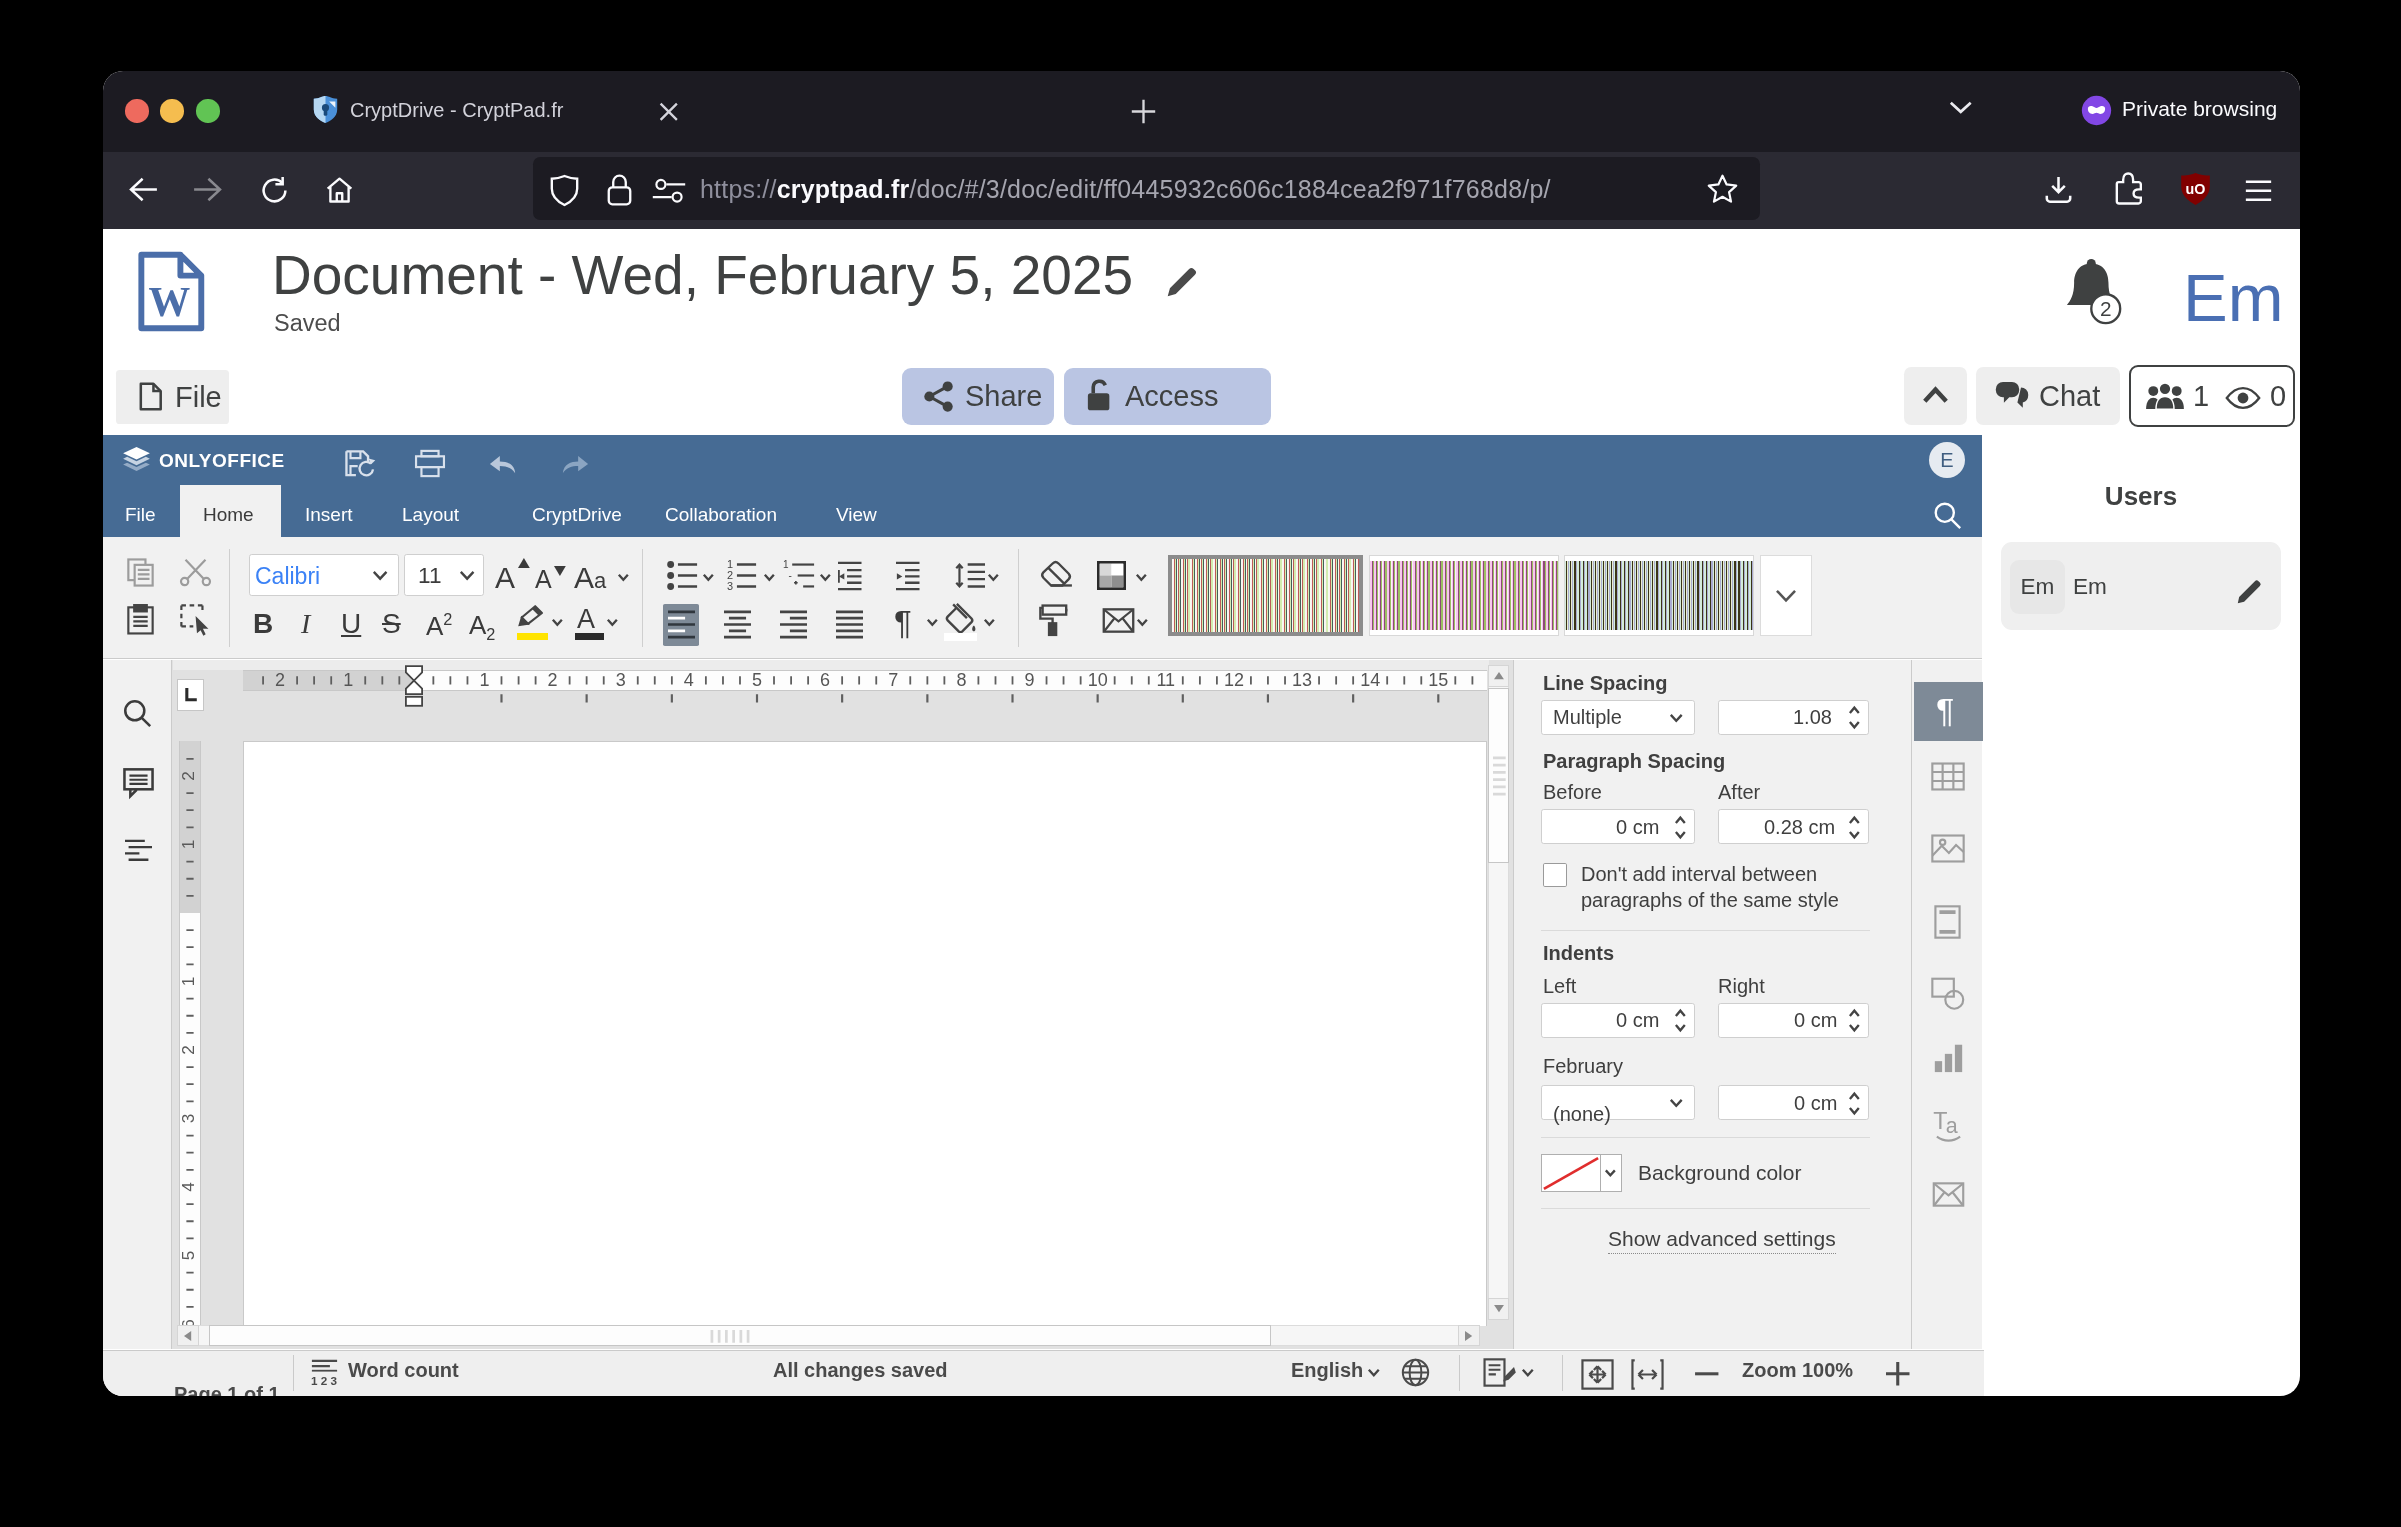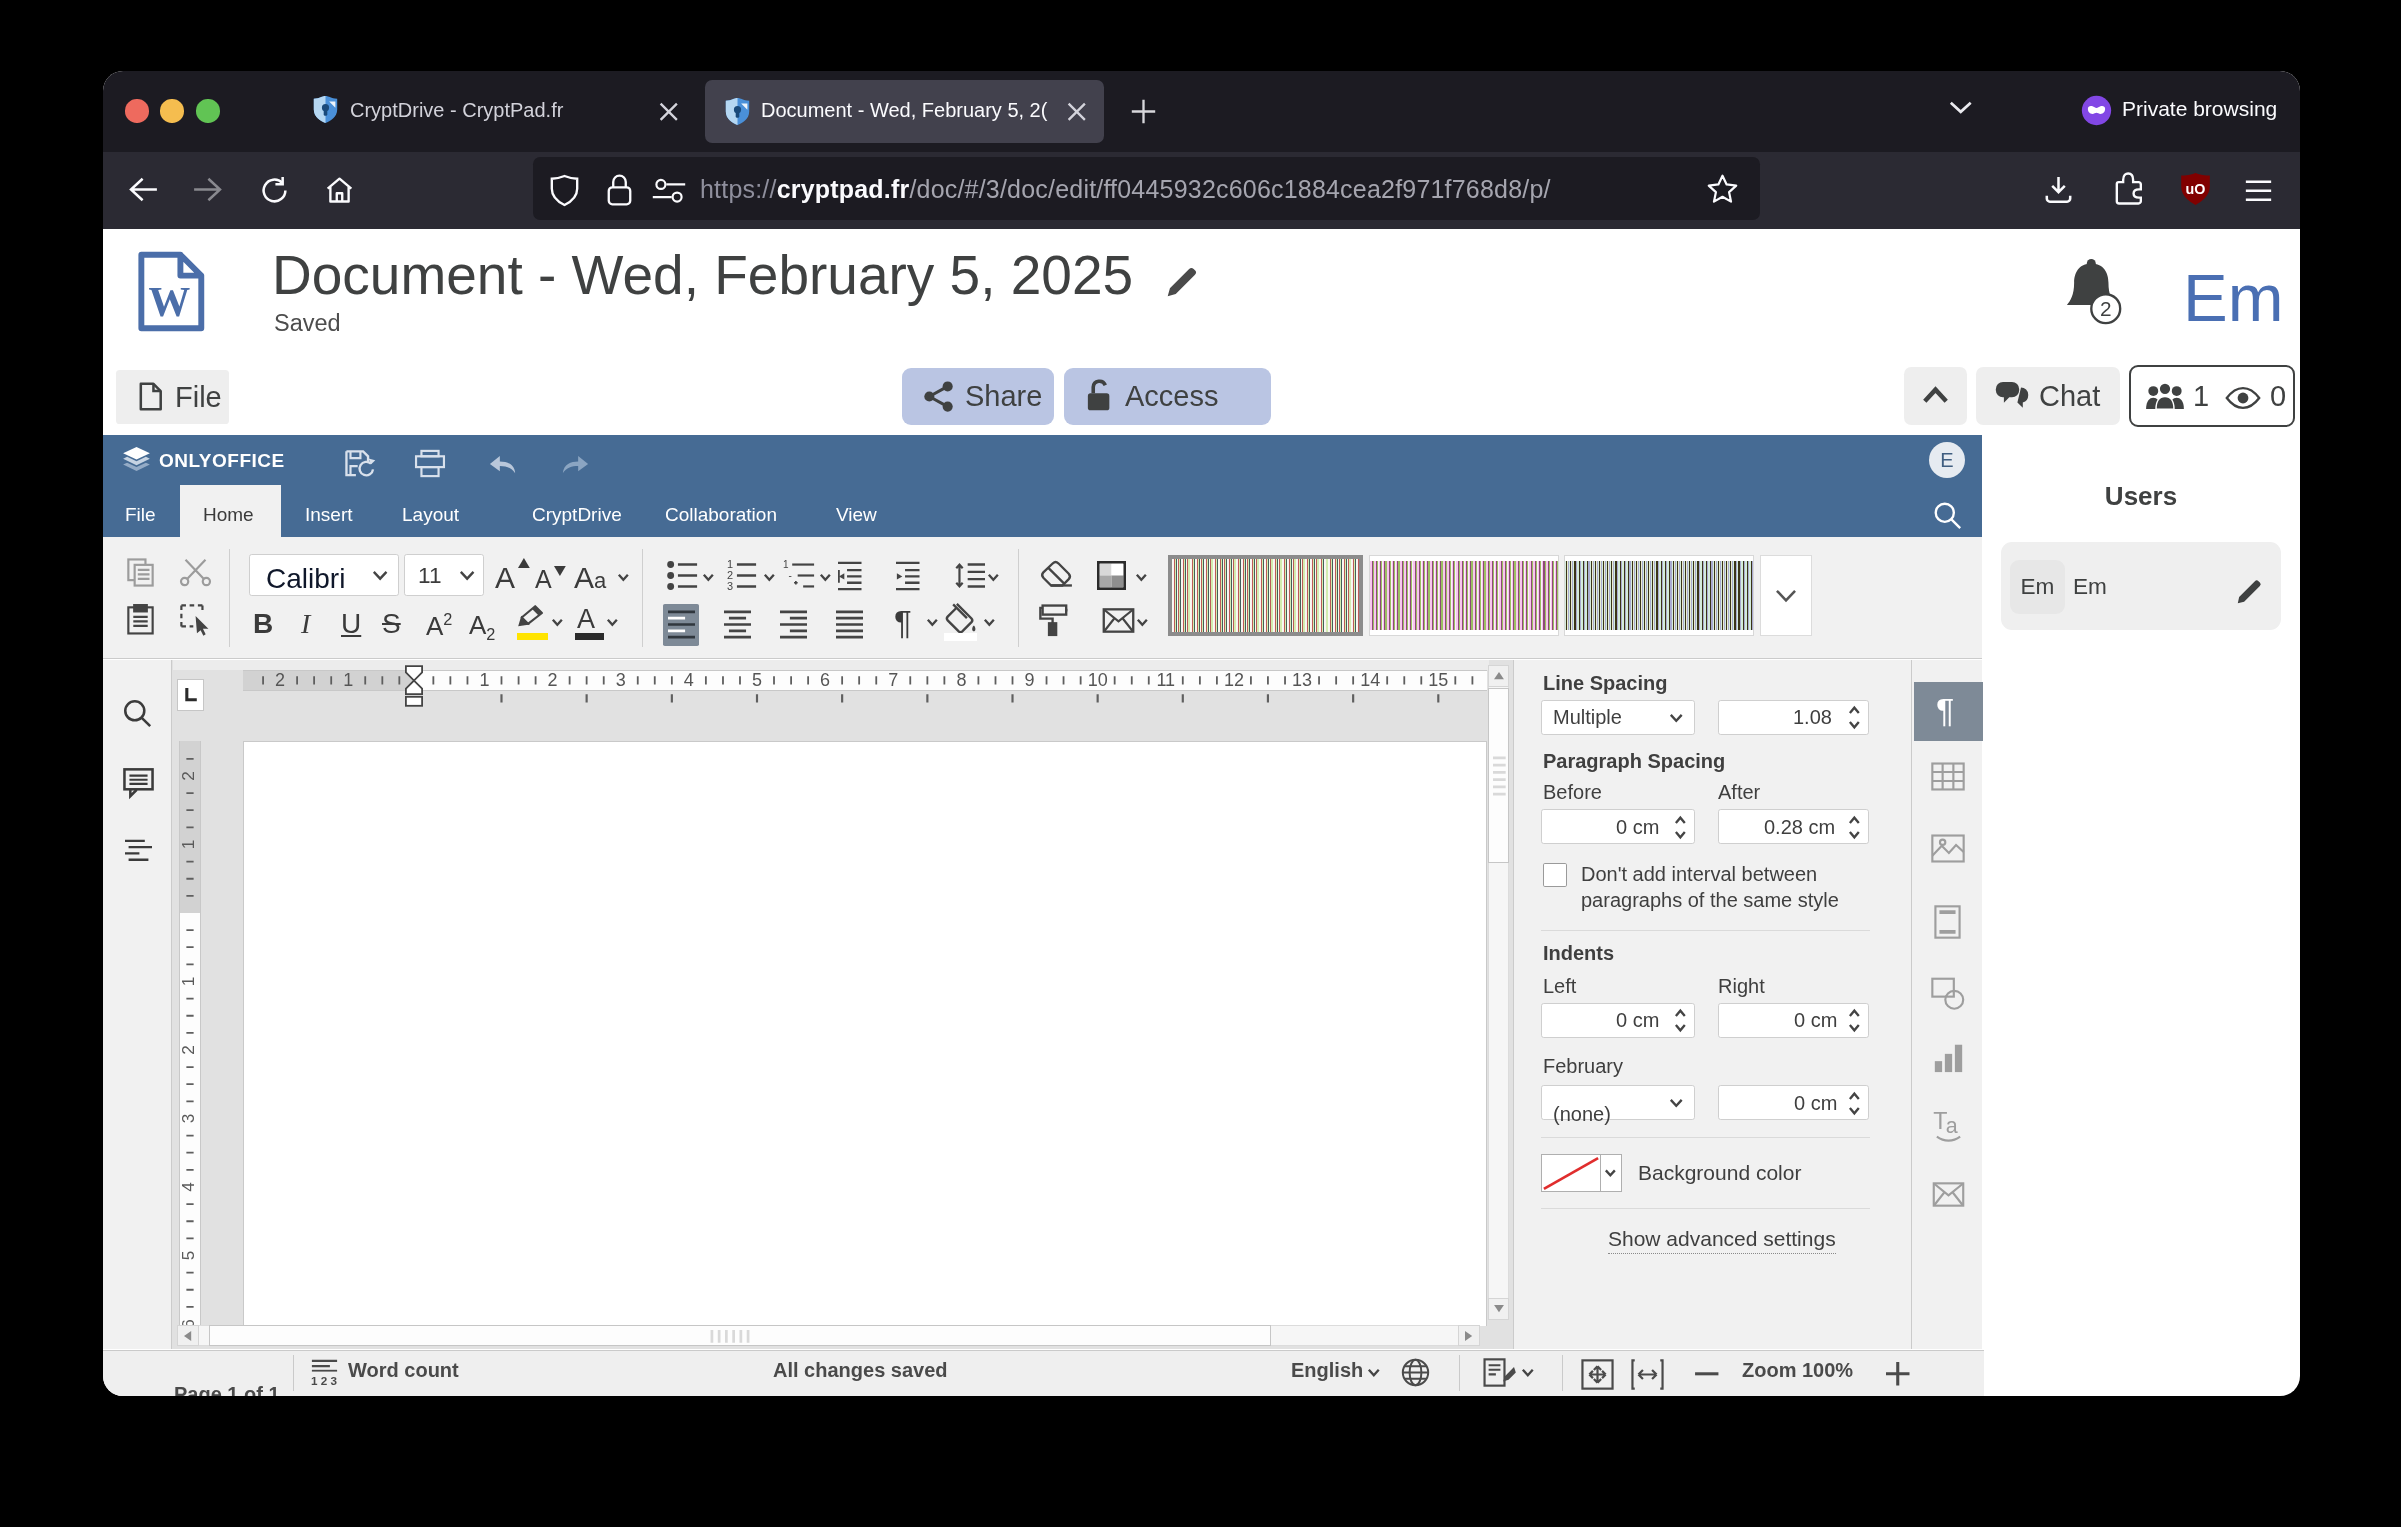--- a/index.html
+++ b/index.html
@@ -42,33 +42,20 @@
       <path d="M2 4 C9 4 11 1 15 1 C19 1 21 4 28 4 L28 16 C28 25 20 29 15 31 C10 29 2 25 2 16 Z" fill="#4a90d9"></path>
       <path d="M2 4 C9 4 11 1 15 1 L15 31 C10 29 2 25 2 16 Z" fill="#b5d7f2"></path>
       <path d="M19 7 L26 7 L26 14 Z" fill="#fff" opacity="0.9"></path>
       <circle cx="15" cy="14" r="4" fill="#1a4a7a"></circle>
         <rect x="13" y="15" width="4" height="8" rx="1.5" fill="#1a4a7a"></rect>
     </svg>
     <span class="tabtitle" style="left:247px; top:28px;text-align:right;">CryptDrive - CryptPad.fr</span>
     <svg style="left:554px; top:29px;" width="23.5" height="23.5" viewBox="0 0 26 26">
         <path d="M4 4 L22 22 M22 4 L4 22" stroke="#d3d3db" stroke-width="2.6"></path>
       </svg>
-    <div id="atab">
-      <svg style="left:19px; top:17px;" width="27" height="29" viewBox="0 0 30 32">
-        <path d="M2 4 C9 4 11 1 15 1 C19 1 21 4 28 4 L28 16 C28 25 20 29 15 31 C10 29 2 25 2 16 Z" fill="#4a90d9"></path>
-        <path d="M2 4 C9 4 11 1 15 1 L15 31 C10 29 2 25 2 16 Z" fill="#b5d7f2"></path>
-        <path d="M19 7 L26 7 L26 14 Z" fill="#fff" opacity="0.9"></path>
-        <circle cx="15" cy="14" r="4" fill="#1a4a7a"></circle>
-          <rect x="13" y="15" width="4" height="8" rx="1.5" fill="#1a4a7a"></rect>
-      </svg>
-      <span class="tabtitle" style="left:56px; top:19px; color:#fbfbfe;">Document - Wed, February 5, 2(</span>
-      <svg style="left:360px; top:20px;" width="23.5" height="23.5" viewBox="0 0 26 26">
-          <path d="M4 4 L22 22 M22 4 L4 22" stroke="#d3d3db" stroke-width="2.6"></path>
-        </svg>
-    </div>
     <svg style="left:1027px; top:27px;" width="27" height="27" viewBox="0 0 30 30">
         <path d="M15 2 L15 28 M2 15 L28 15" stroke="#d7d7db" stroke-width="2.6"></path>
       </svg>
     <svg style="left:1846px; top:30px;" width="23.5" height="13.6" viewBox="0 0 26 15">
         <path d="M2 2 L13 12 L24 2" stroke="#eaeaef" stroke-width="3" fill="none"></path>
       </svg>
     <svg style="left:1978px; top:23.5px;" width="31" height="31" viewBox="0 0 36 36">
       <circle cx="18" cy="18" r="17" fill="#8247e5"></circle>
       <path d="M8 16 C8 12.7 11 12.2 13.4 13 C15 13.6 16.6 15 18 15 C19.4 15 21 13.6 22.6 13 C25 12.2 28 12.7 28 16 C28 20 25.4 22 22.8 22 C20.8 22 19.4 20.6 18 20.6 C16.6 20.6 15.2 22 13.2 22 C10.6 22 8 20 8 16 Z" fill="#fff"></path>
     </svg>
@@ -250,21 +237,21 @@
     <rect x="1.5" y="3.5" width="27" height="29"></rect>
       <rect x="8" y="1" width="14" height="7" fill="#444"></rect>
       <path d="M7 14 L23 14 M7 19 L23 19 M7 24 L23 24"></path>
   </svg>
   <svg style="left:77px; top:533px;" width="33" height="33" viewBox="0 0 36 36" class="ico">
     <path d="M1.5 1.5 h5 M10.5 1.5 h5 M19.5 1.5 h5 M1.5 1.5 v5 M1.5 10.5 v5 M1.5 19.5 v5 M24.5 1.5 v5 M1.5 24.5 h5 M10.5 24.5 h4" stroke-dasharray="none"></path>
     <path d="M17 13 L31 27 L25 27 L28 33 L25.5 34.5 L22.5 28.5 L18.5 32 Z" fill="#444" stroke="none"></path>
   </svg>
 
   <div class="combo" style="left:146px; top:483px; width:150px; height:42px;"></div>
-  <span class="lbl" style="left:163px; top:492px; font-size:28px; color:#0f172a;">Calibri</span>
+  <span class="lbl" style="left:152px; top:492px; font-size:23px; color:#3b82f6;">Calibri</span>
   <svg style="left:269px; top:499px;" width="16.3" height="11" viewBox="0 0 18 12">
       <path d="M2 2 L9 9.5 L16 2" class="chv"></path>
     </svg>
   <div class="combo" style="left:301px; top:483px; width:80px; height:42px;"></div>
   <span class="lbl" style="left:315px; top:492px; font-size:22.6px; color:#3b3b3b;">11</span>
   <svg style="left:356px; top:499px;" width="16.3" height="11" viewBox="0 0 18 12">
       <path d="M2 2 L9 9.5 L16 2" class="chv"></path>
     </svg>
 
   <span class="lbl" style="left:392px; top:490px; font-size:30px; color:#3b3b3b;">A</span>

